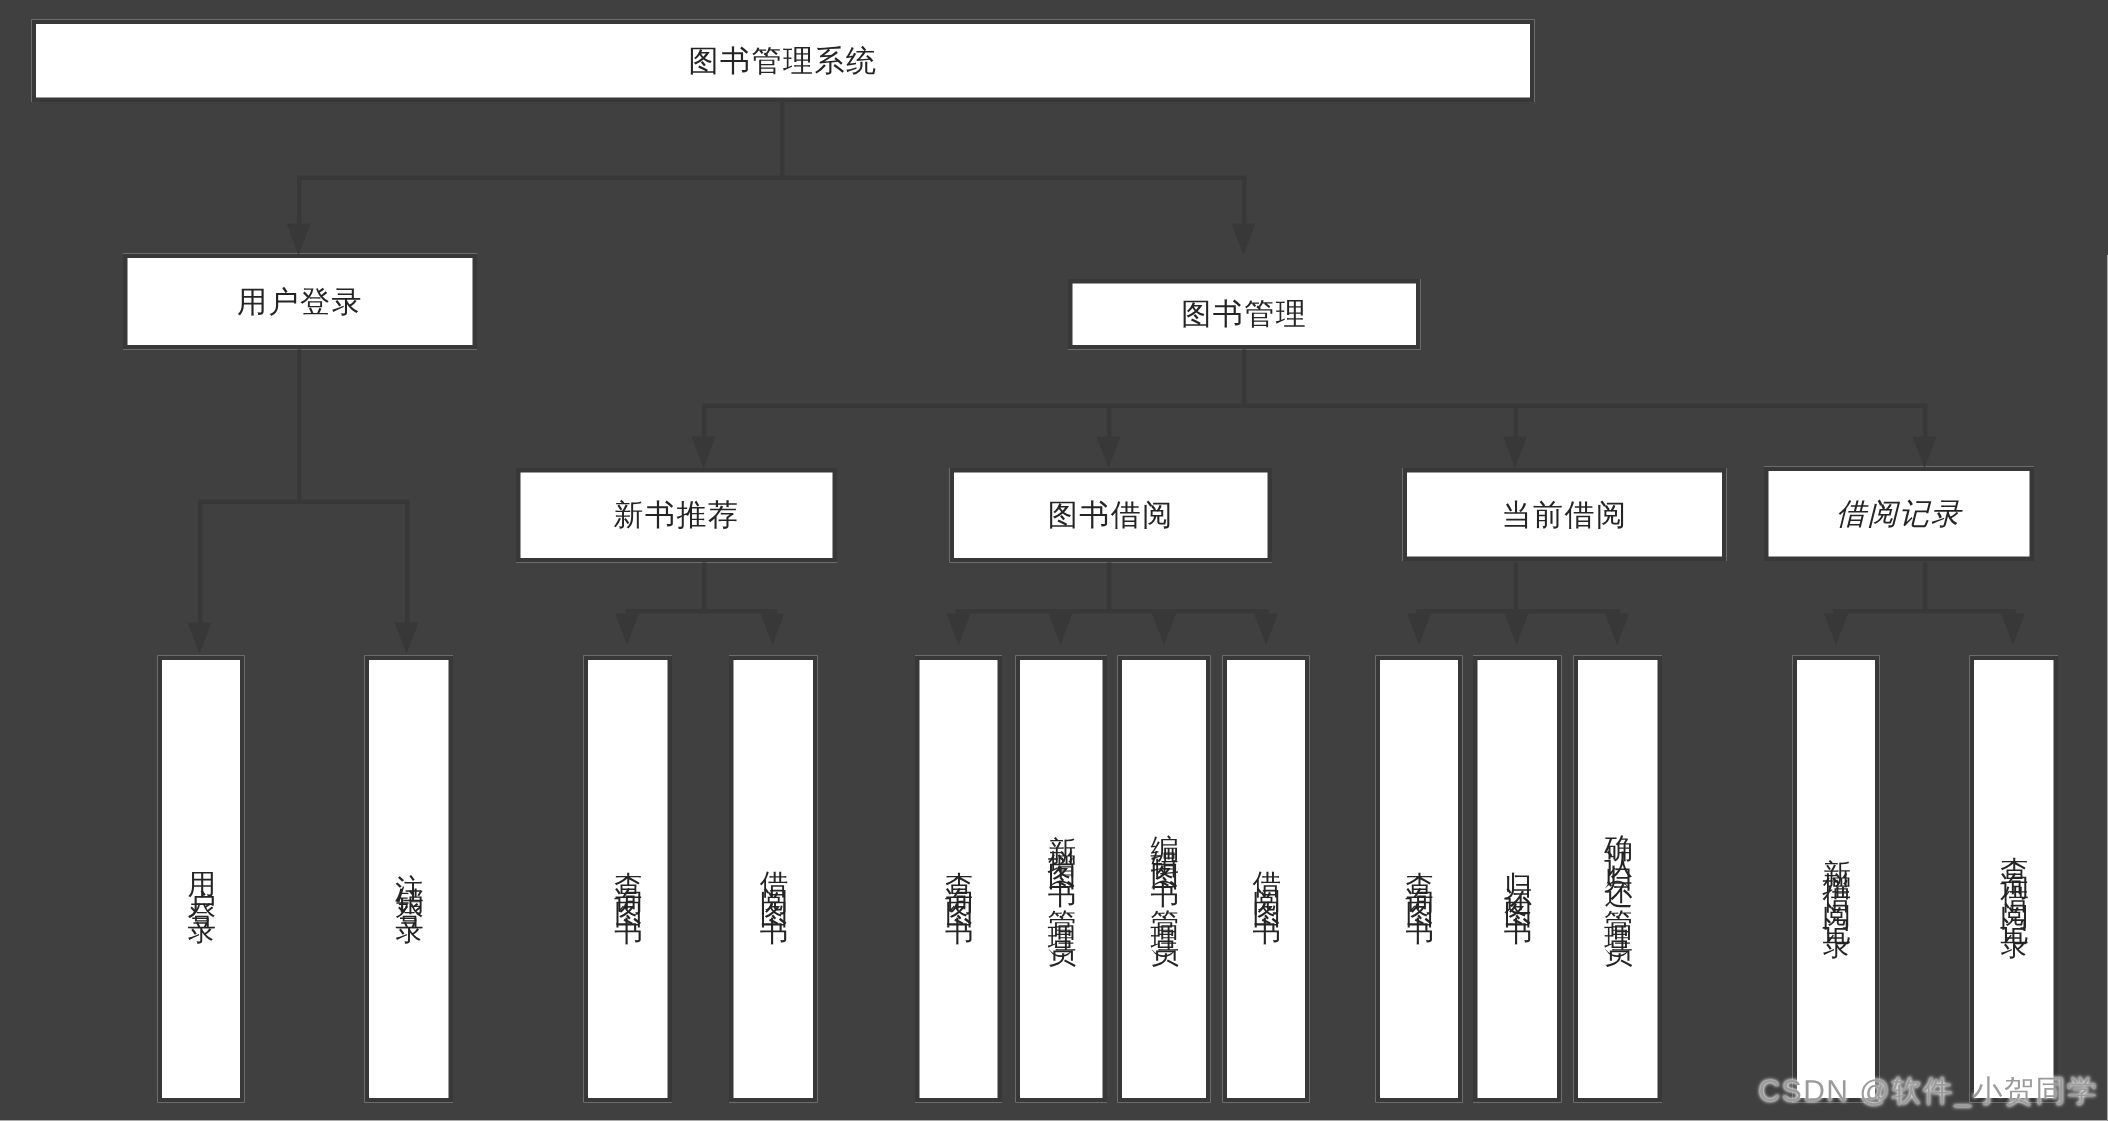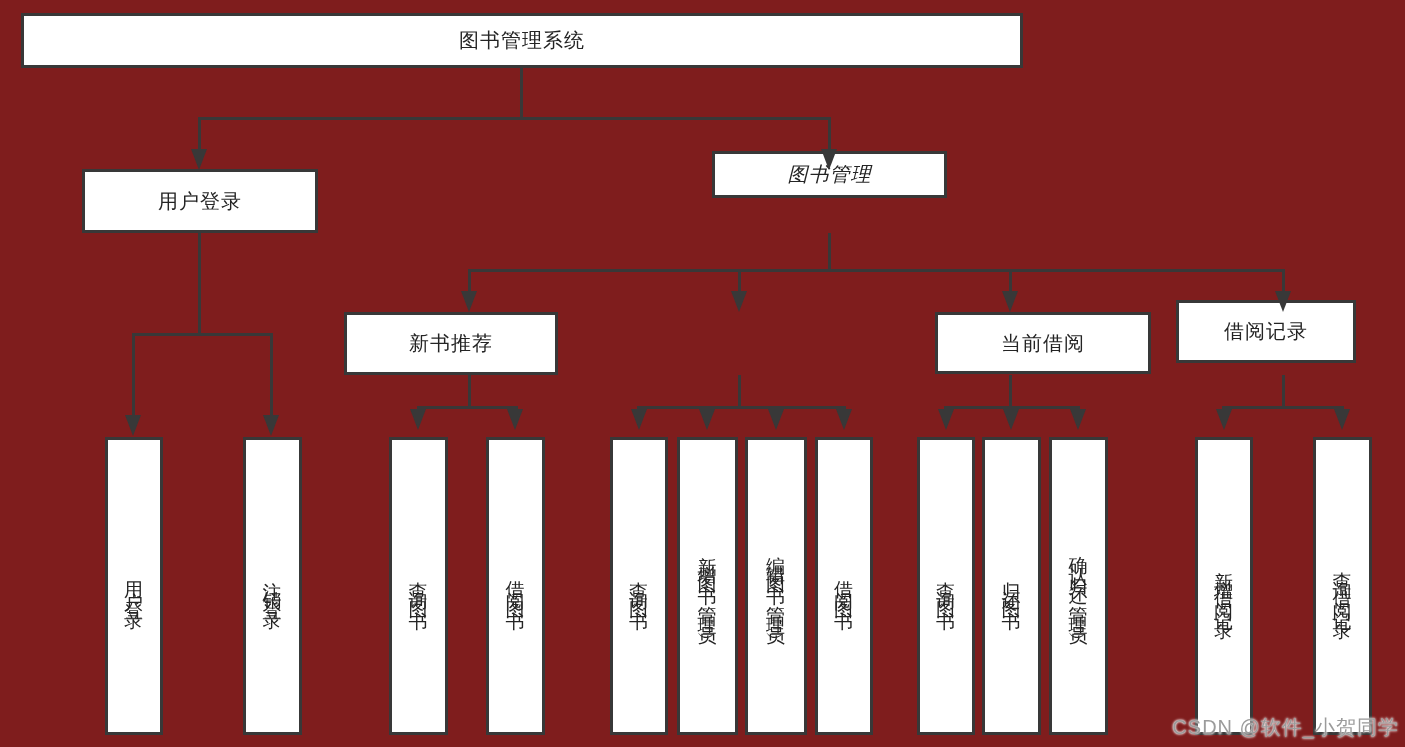--- a/index.html
+++ b/index.html
@@ -1,17 +1,17 @@
 <!DOCTYPE html>
 <html><head>
 <meta charset="utf-8">
 <style>
   html,body{margin:0;padding:0;background:#fff;}
   #stage{
-    position:relative;width:1405px;height:747px;background:#7f1d1d;overflow:hidden;
+    position:relative;width:1405px;height:747px;background:#404040;overflow:hidden;
     font-family:"Liberation Sans","DejaVu Sans",sans-serif;color:#222;
   }
   .box{
     position:absolute;box-sizing:border-box;background:#ffffff;
     border:3px solid #383838;display:flex;align-items:center;justify-content:center;
     font-size:20px;letter-spacing:1px;color:#242424;white-space:nowrap;
   }
   .leaf{
     writing-mode:vertical-rl;text-orientation:mixed;
     font-size:19px;letter-spacing:10px;white-space:normal;line-height:1;
@@ -32,28 +32,29 @@
 </style>
 </head>
 <body>
 
 <div id="stage">
 
   <div class="box" style="left:21px;top:13px;width:1002px;height:55px;">图书管理系统</div>
 
   <div class="box" style="left:82px;top:169px;width:236px;height:64px;">用户登录</div>
 
-  <div class="box" style="left:712px;top:151px;width:235px;height:47px;font-style:italic;">图书管理</div>
+  <div class="box" style="left:712px;top:186px;width:235px;height:47px;">图书管理</div>
 
   <div class="box" style="left:344px;top:312px;width:214px;height:63px;">新书推荐</div>
 
+  <div class="box" style="left:633px;top:312px;width:215px;height:63px;">图书借阅</div>
 
   <div class="box" style="left:903px;top:312px;width:216px;height:62px;margin-left:32px;">当前借阅</div>
 
-  <div class="box" style="left:1176px;top:300px;width:180px;height:63px;">借阅记录</div>
+  <div class="box" style="left:1176px;top:311px;width:180px;height:63px;font-style:italic;">借阅记录</div>
 
   <div class="box leaf" style="left:105px;top:437px;width:58px;height:298px;">用户登录</div>
 
   <div class="box leaf" style="left:243px;top:437px;width:59px;height:298px;">注销登录</div>
 
   <div class="box leaf" style="left:389px;top:437px;width:59px;height:298px;">查询图书</div>
 
   <div class="box leaf" style="left:486px;top:437px;width:59px;height:298px;">借阅图书</div>
 
   <div class="box leaf" style="left:610px;top:437px;width:58px;height:298px;">查询图书</div>

